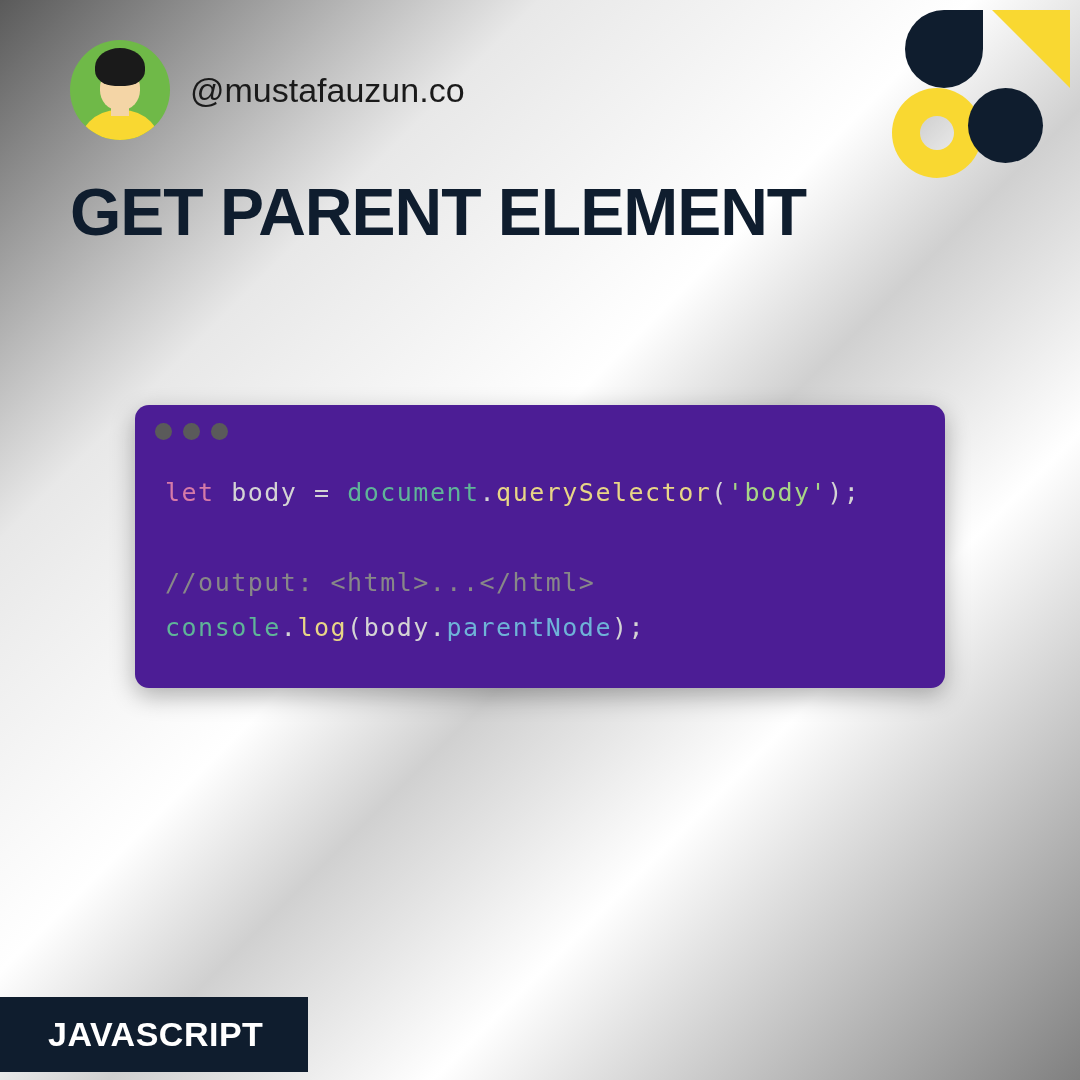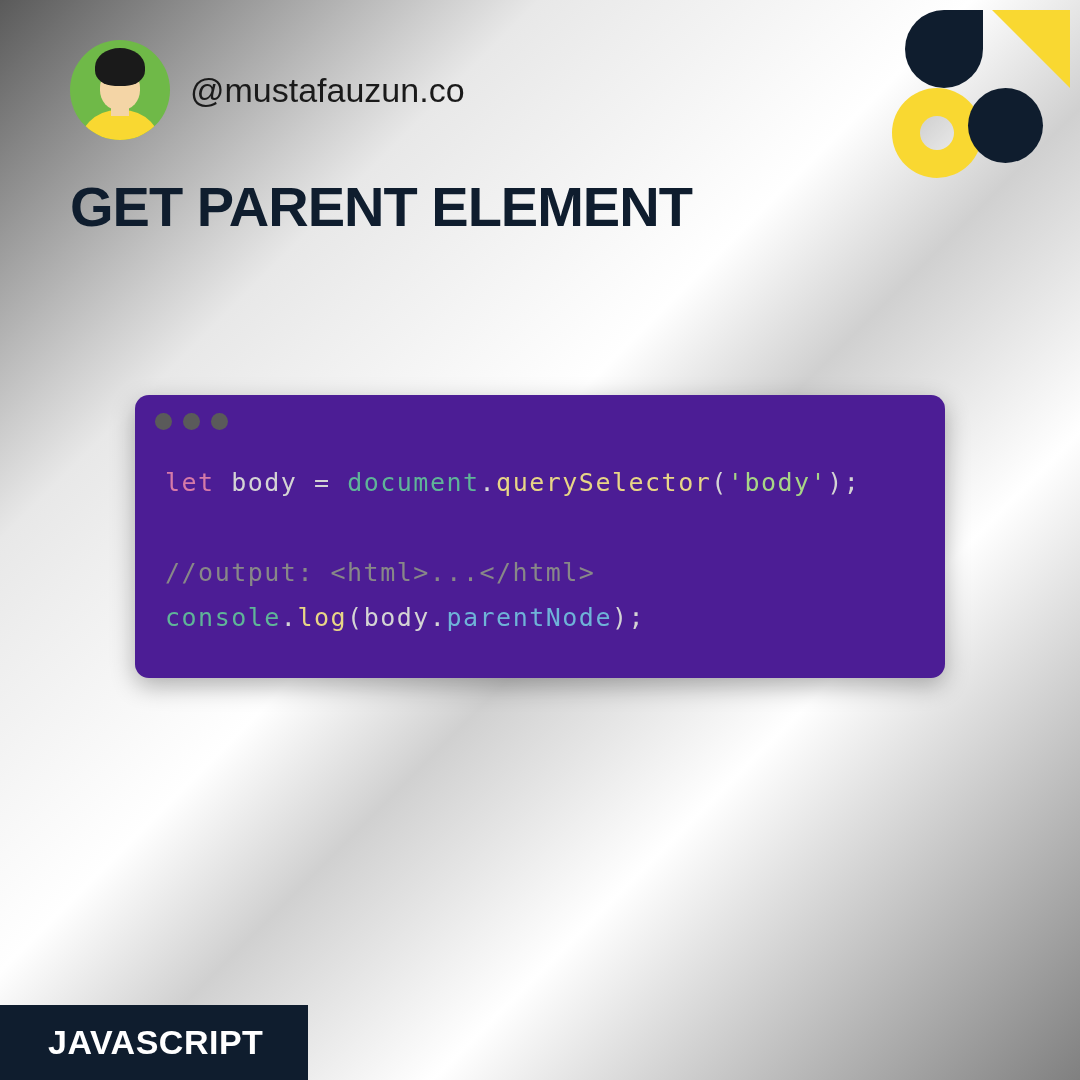--- a/index.html
+++ b/index.html
@@ -121,21 +121,21 @@
       position: absolute;
       top: 78px;
       left: 118px;
       width: 75px;
       height: 75px;
       background: #0f1d2e;
       border-radius: 50%;
     }
     .title {
       padding: 40px 0 0 70px;
-      font-size: 56px;
+      font-size: 66px;
       font-weight: 900;
       color: #0f1d2e;
       line-height: 0.98;
       letter-spacing: -1px;
       font-family: 'Arial Black', 'Impact', sans-serif;
       font-stretch: condensed;
       text-transform: uppercase;
     }
     .code-window {
       margin: 160px auto 0;
@@ -169,21 +169,21 @@
     .tk-obj { color: #5fb598; }
     .tk-dot { color: #d4d4d4; }
     .tk-method { color: #e8d686; }
     .tk-paren { color: #d4d4d4; }
     .tk-string { color: #a8d686; }
     .tk-semi { color: #d4d4d4; }
     .tk-prop { color: #6fb3d8; }
     .tk-comment { color: #888888; }
     .footer-tag {
       position: absolute;
-      bottom: 0;
+      bottom: 8px;
       left: 0;
       background: #0f1d2e;
       color: #ffffff;
       font-size: 34px;
       font-weight: 900;
       padding: 18px 45px 18px 48px;
       font-family: 'Arial Black', 'Impact', sans-serif;
       letter-spacing: 0.5px;
       text-transform: uppercase;
     }

